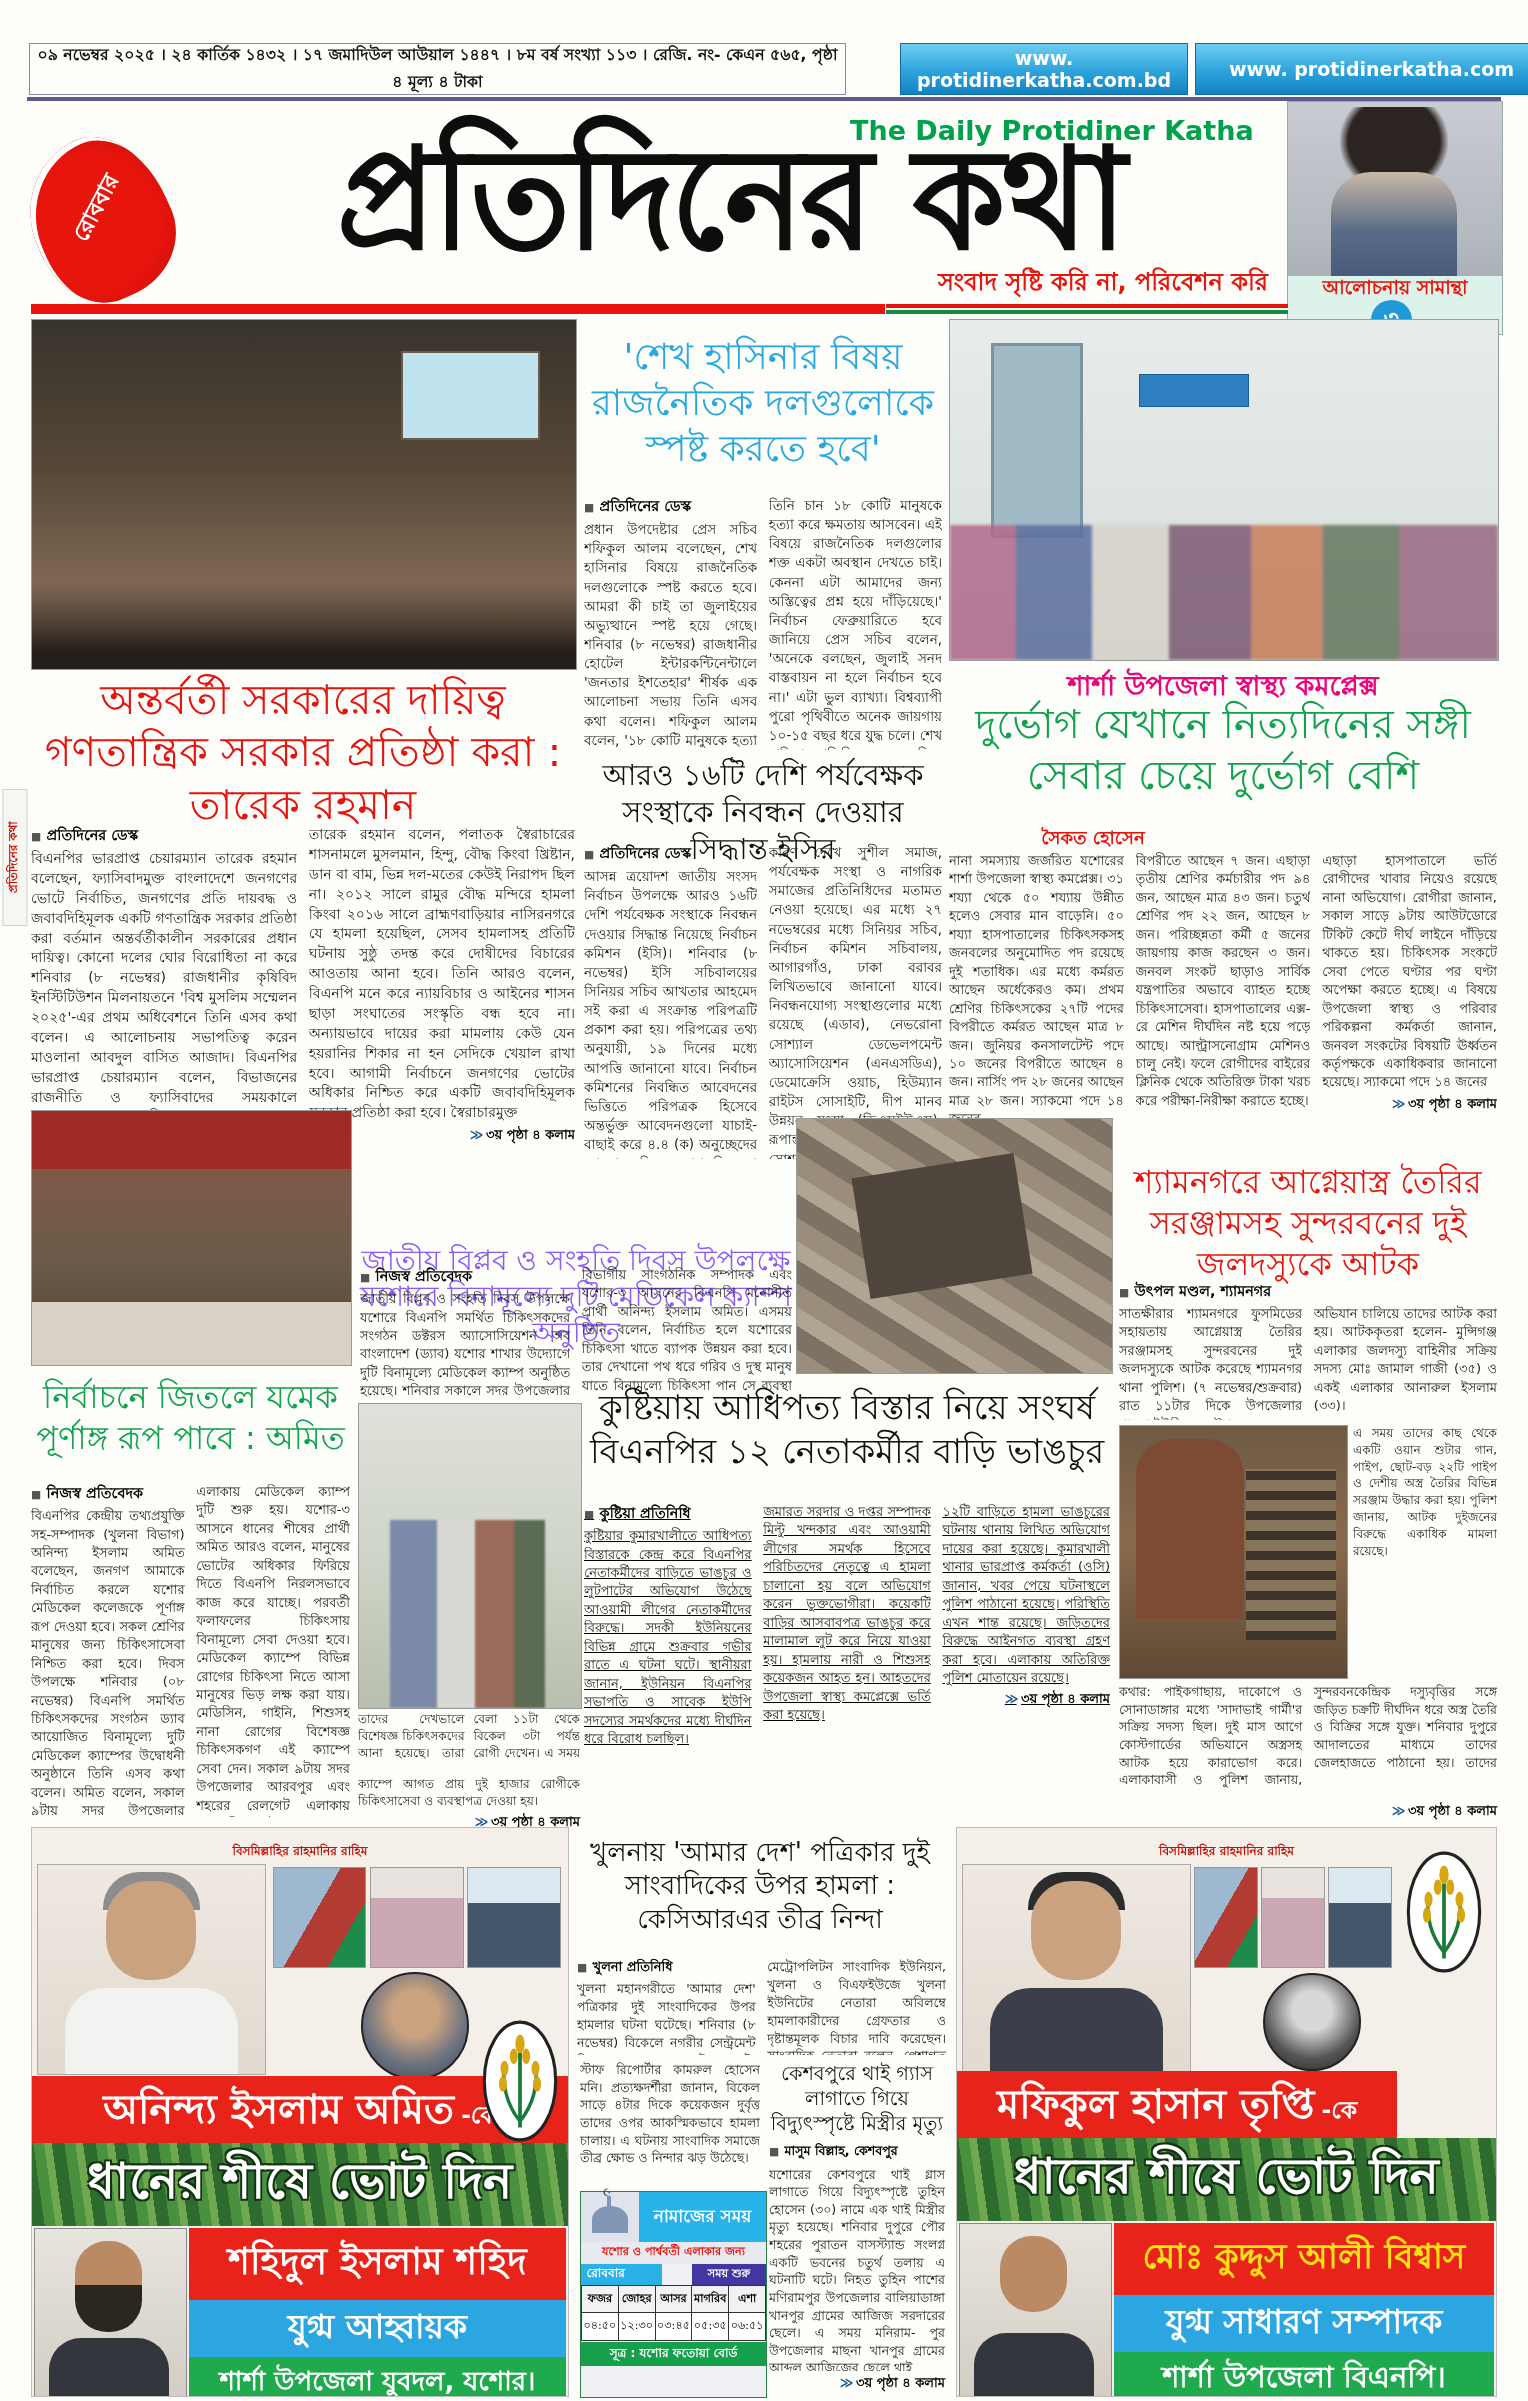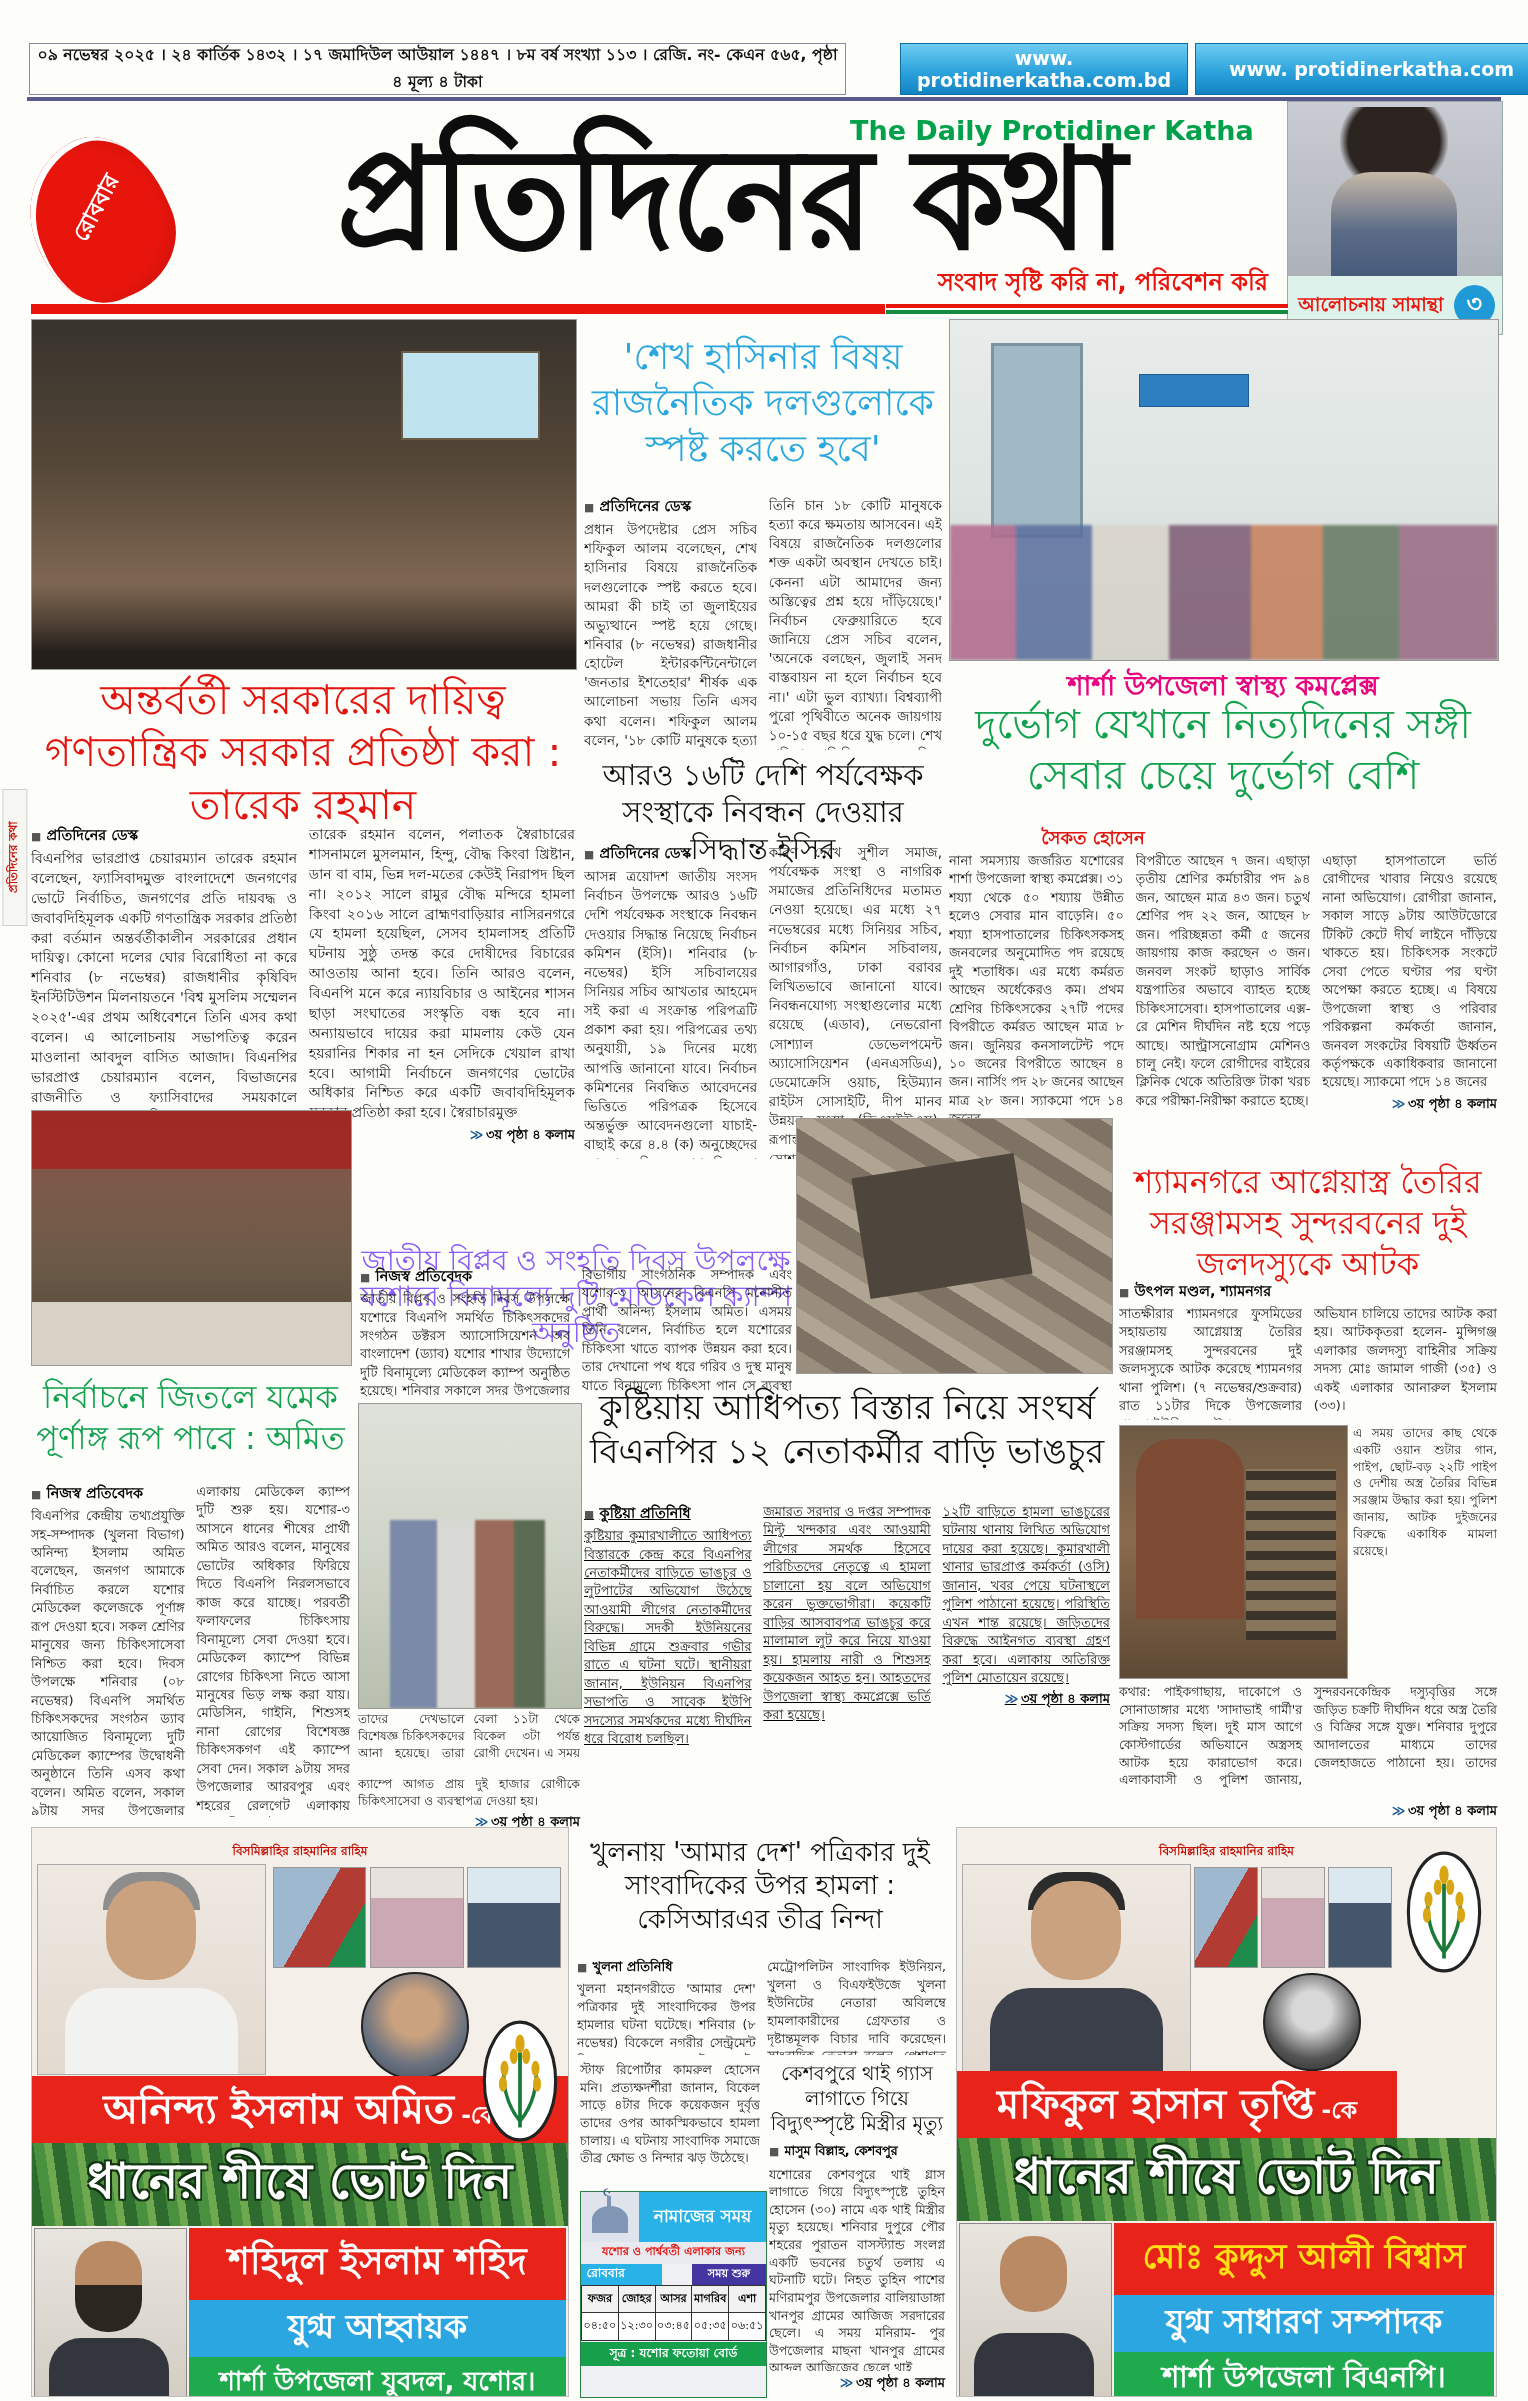--- a/index.html
+++ b/index.html
@@ -14,21 +14,21 @@
   .top-rule{left:27px;top:97px;width:1474px;height:3.6px;background:#5a5a8d;}
   
   .brush{left:32px;top:137px;width:137px;height:164px;background:radial-gradient(ellipse at 40% 50%,#e8150d 60%,#c21008 100%);border-radius:62% 48% 55% 45%/55% 60% 42% 50%;transform:rotate(-24deg);box-shadow:3.6px 5.4px 0 #fff inset;}
   .brush .day{position:absolute;left:7.2px;top:52px;width:126px;color:#fff;font-weight:bold;font-size:22.5px;transform:rotate(-38deg);text-align:center;}
   .logo{left:193px;top:110px;width:1074px;height:191px;font-size:133px;font-weight:900;color:#0d0d0d;text-align:center;line-height:180px;letter-spacing:-3.6px;transform:scaleY(1.06);}
   .engtitle{left:850px;top:115px;width:418px;height:36px;color:#00a14b;font-size:27px;font-weight:bold;text-align:left;}
   .slogan{left:850px;top:263px;width:418px;height:32px;color:#e8150d;font-size:24px;font-weight:bold;text-align:right;}
   .promo{left:1287px;top:101px;width:214px;height:232px;border:0.9px solid #9aa;overflow:hidden;background:linear-gradient(180deg,#c9ccd2 0%,#b4b8bf 60%,#9fa4ab 100%);}
   .promo .hair{position:absolute;left:52px;top:5.4px;width:108px;height:86px;background:radial-gradient(ellipse at 50% 40%,#2c2420 60%,transparent 72%);}
   .promo .body{position:absolute;left:43px;top:70px;width:126px;height:108px;background:linear-gradient(180deg,#c7b9a8 0%,#5a6b86 55%,#46597a 100%);border-radius:40px 40px 0 0;}
-  .promo-cap{position:absolute;left:0;bottom:0;width:100%;height:58px;background:#ddf2ea;display:flex;align-items:center;}
+  .promo-cap{position:absolute;left:0;bottom:0;width:100%;height:58px;background:#ddf2ea;display:flex;align-items:center;flex-direction:column;}
   .promo-cap .cap{flex:1;color:#e8150d;font-weight:bold;font-size:19px;text-align:center;line-height:1.25;}
   .pagebadge{width:41px;height:41px;border-radius:50%;background:#1f9ad6;color:#fff;font-size:24px;font-weight:bold;margin-right:7.2px;display:flex;align-items:center;justify-content:center;}
   .red-rule{left:31px;top:304px;width:854px;height:10px;background:#e8150d;}
   .tri-rule{left:886px;top:304px;width:402px;height:10px;background:linear-gradient(180deg,#e8150d 0 36%,#fff 36% 58%,#148a43 58% 100%);}
   .vstrip{left:1.8px;top:789px;width:23.4px;height:135px;writing-mode:vertical-rl;transform:rotate(180deg);color:#c41208;font-size:11.7px;font-weight:bold;text-align:center;border:0.9px solid #d0d0d0;background:#f6f6f2;}
   
   .ph{border:0.9px solid #9a9a9a;overflow:hidden;}
   .ph1{background:linear-gradient(180deg,#37332d 0%,#554737 42%,#7a6450 72%,#96795d 100%);}
   .ph1 .screen{position:absolute;right:36px;top:31px;width:135px;height:85px;background:#bfe3ef;border:2.7px solid #6b5c49;}
   .ph1 .row{position:absolute;left:0;bottom:0;width:100%;height:86px;background:linear-gradient(180deg,transparent 0,#241f1a 80%);}

